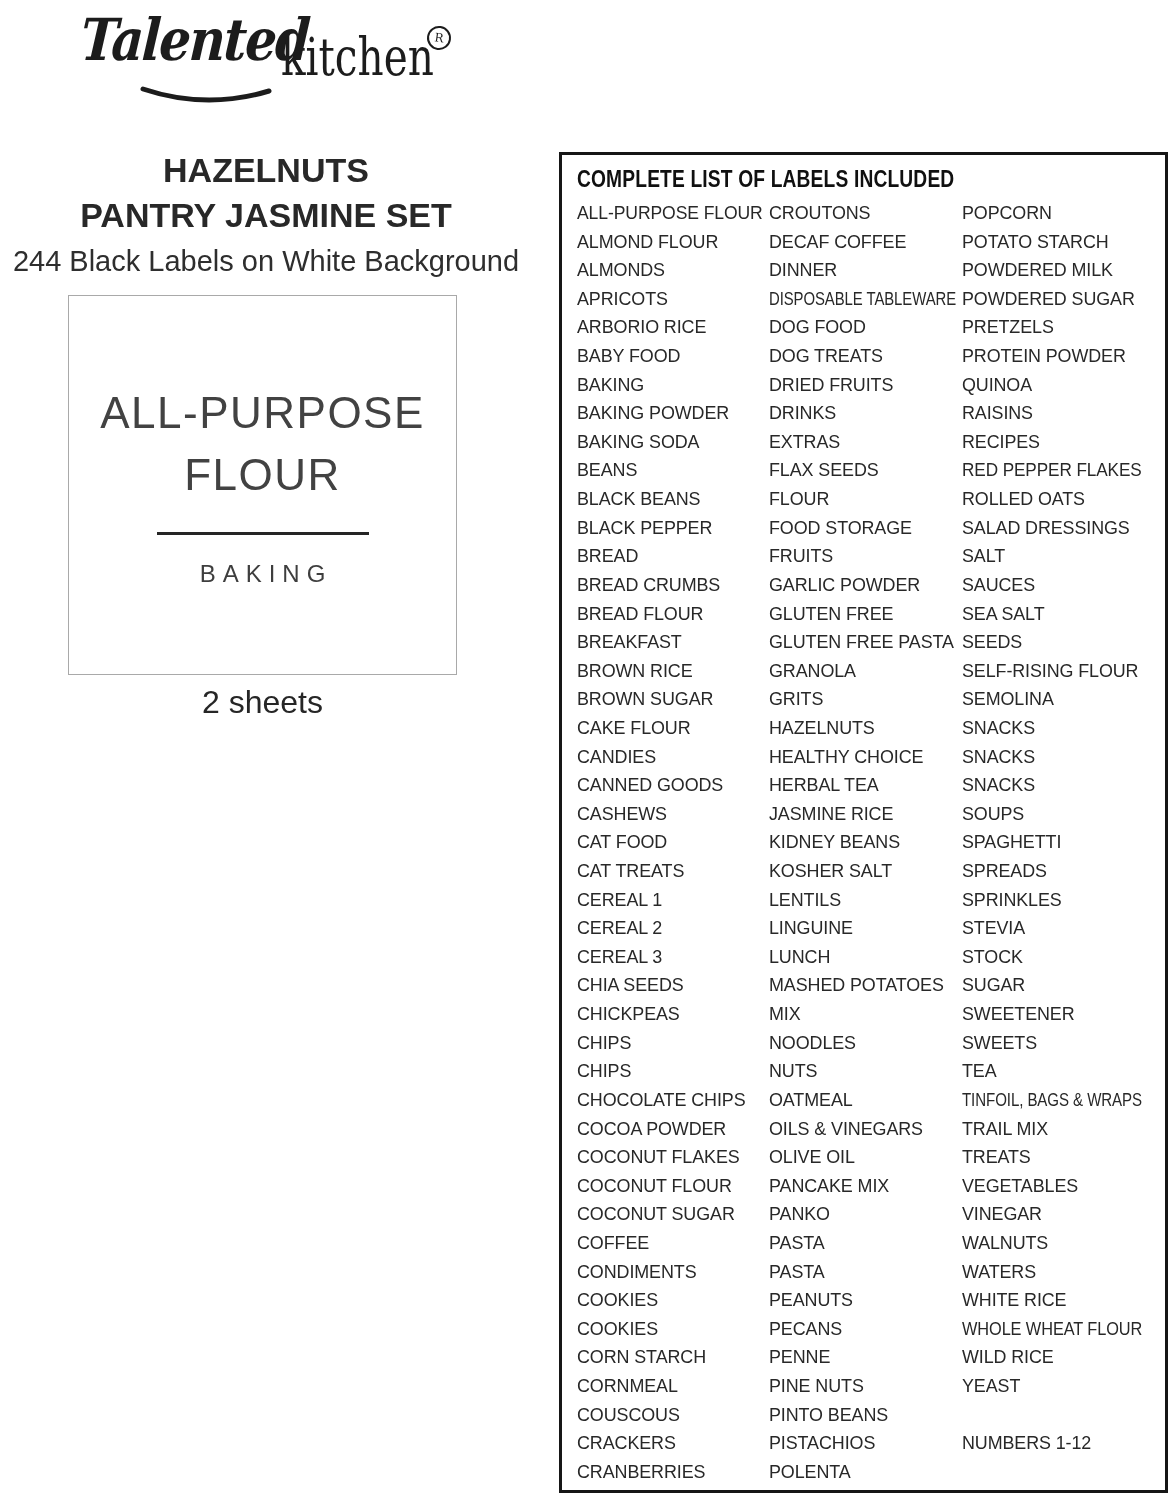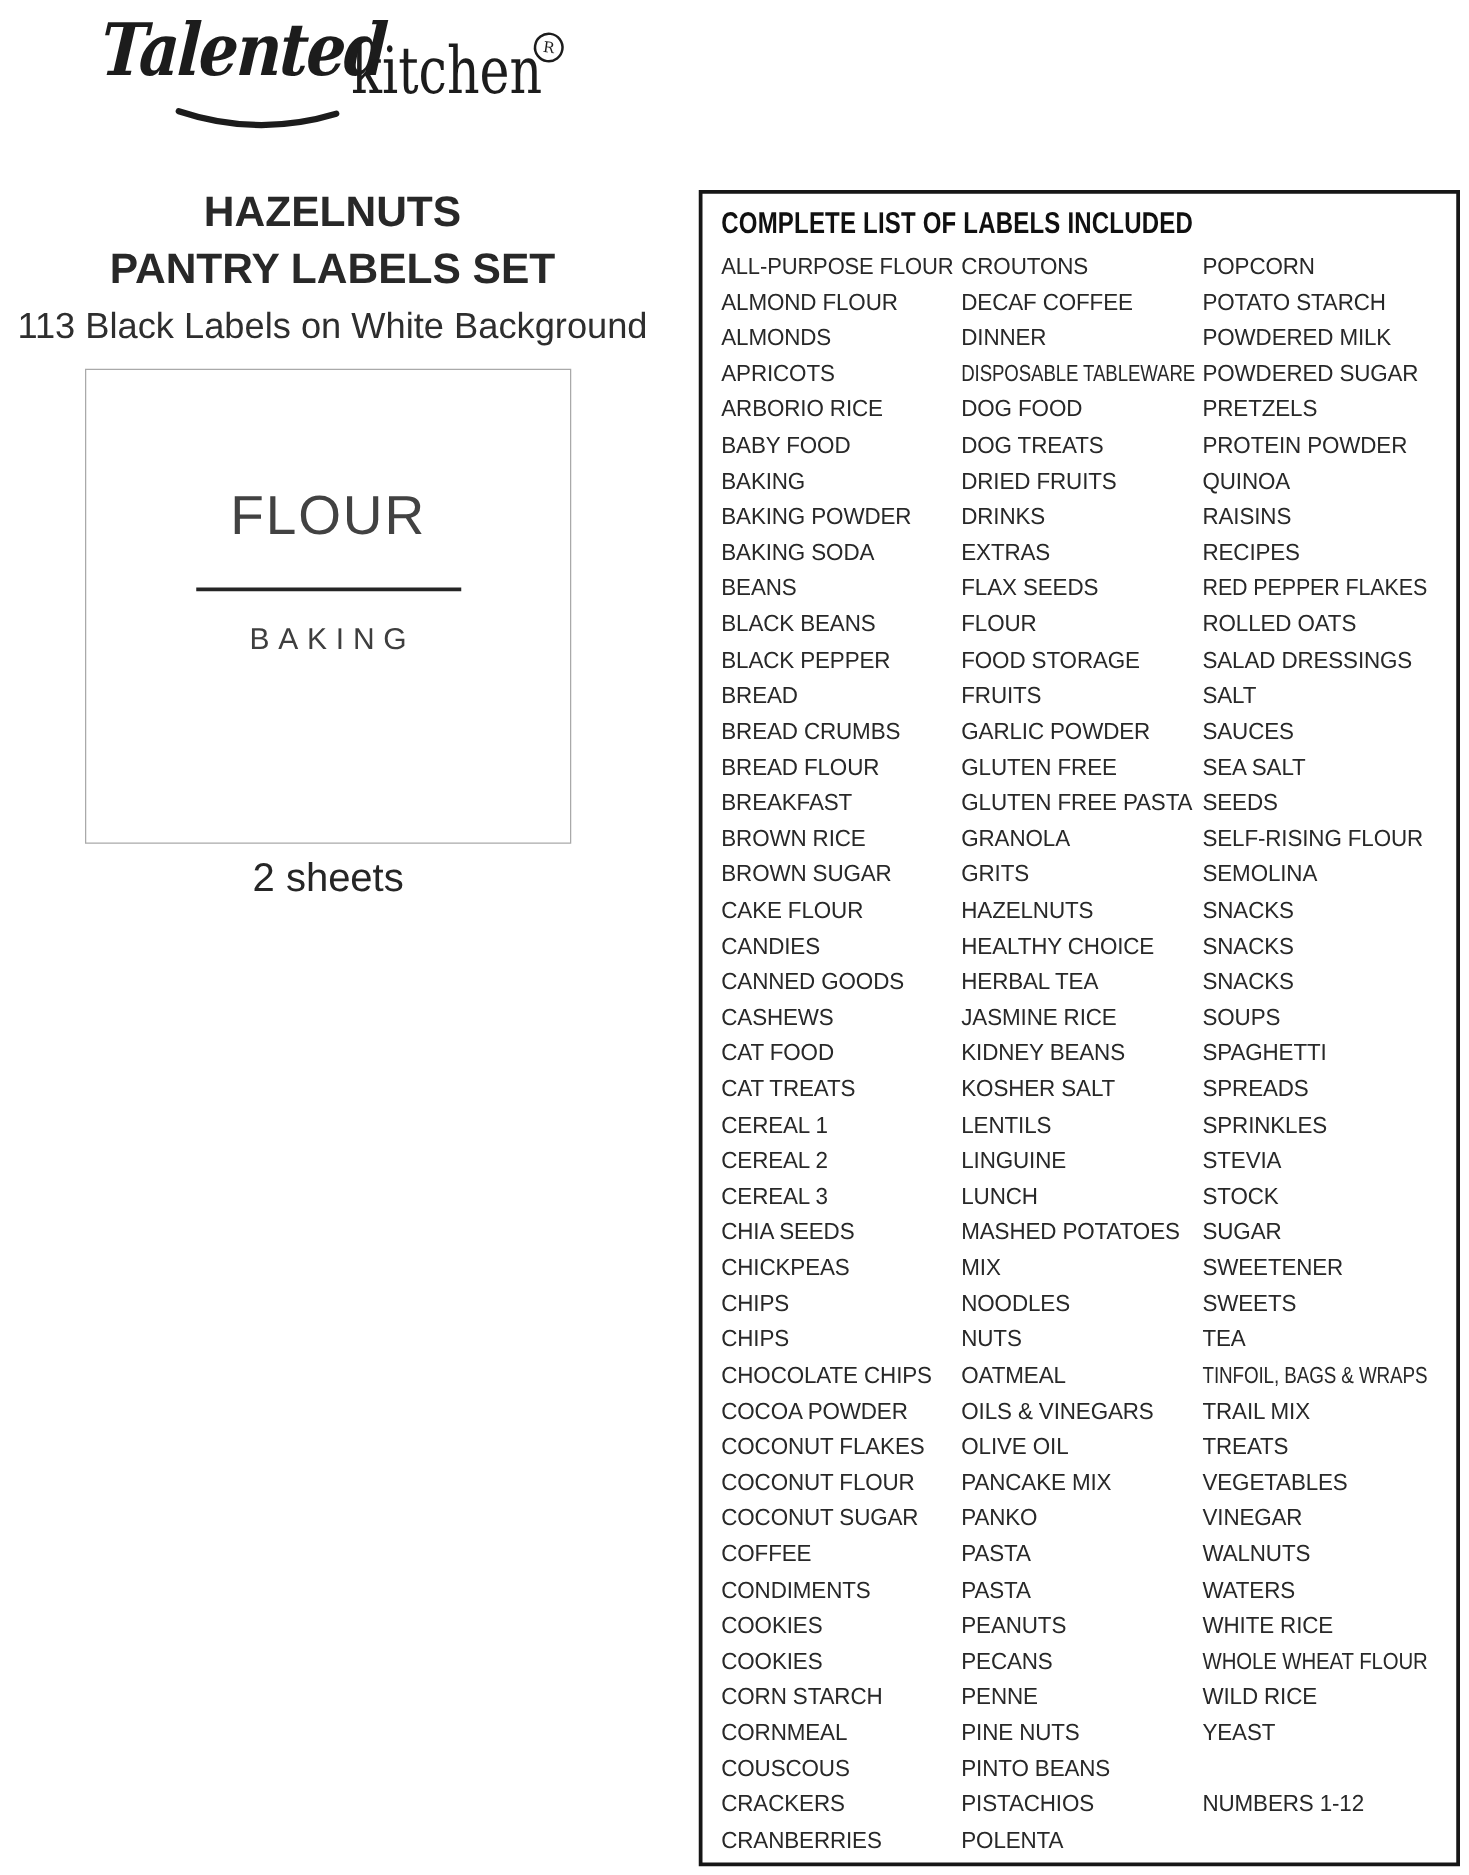--- a/index.html
+++ b/index.html
@@ -83,25 +83,26 @@
   <span class="logo-script">Talented</span>
   <svg class="logo-swoosh" width="134" height="24" viewBox="0 0 134 24">
     <path d="M4,5 Q67,26 130,7" fill="none" stroke="#1c1c1c" stroke-width="5" stroke-linecap="round"></path>
   </svg>
   <span class="logo-serif">kitchen</span>
   <span class="logo-reg">R</span>
 </div>
 
 <div class="intro">
   <div class="title-line">HAZELNUTS</div>
-  <div class="title-line">PANTRY LABELS SET</div>
-  <div class="subtitle">113 Black Labels on White Background</div>
+  <div class="title-line">PANTRY JASMINE SET</div>
+  <div class="subtitle">244 Black Labels on White Background</div>
 </div>
 
 <div class="sample">
+  <div class="sample-line">ALL-PURPOSE</div>
   <div class="sample-line">FLOUR</div>
   <div class="sample-divider"></div>
   <div class="sample-cat">BAKING</div>
 </div>
 <div class="sheets">2 sheets</div>
 
 <div class="panel">
   <h2 class="panel-header">COMPLETE LIST OF LABELS INCLUDED</h2>
   <div class="grid" id="labelGrid">
       <div class="cell" style="transform: scaleX(0.94898); transform-origin: left center;">ALL-PURPOSE FLOUR</div>

